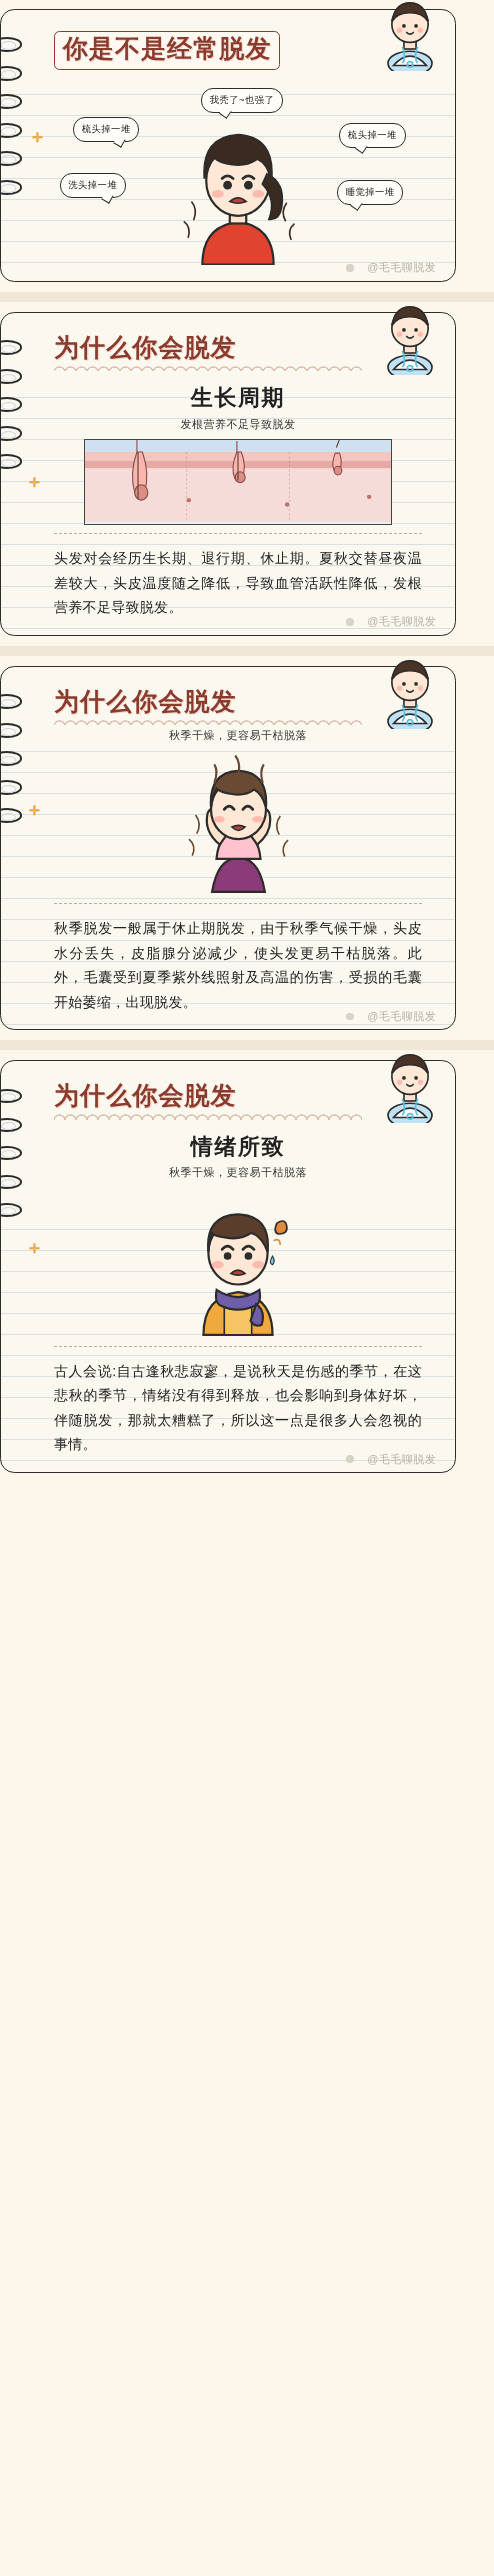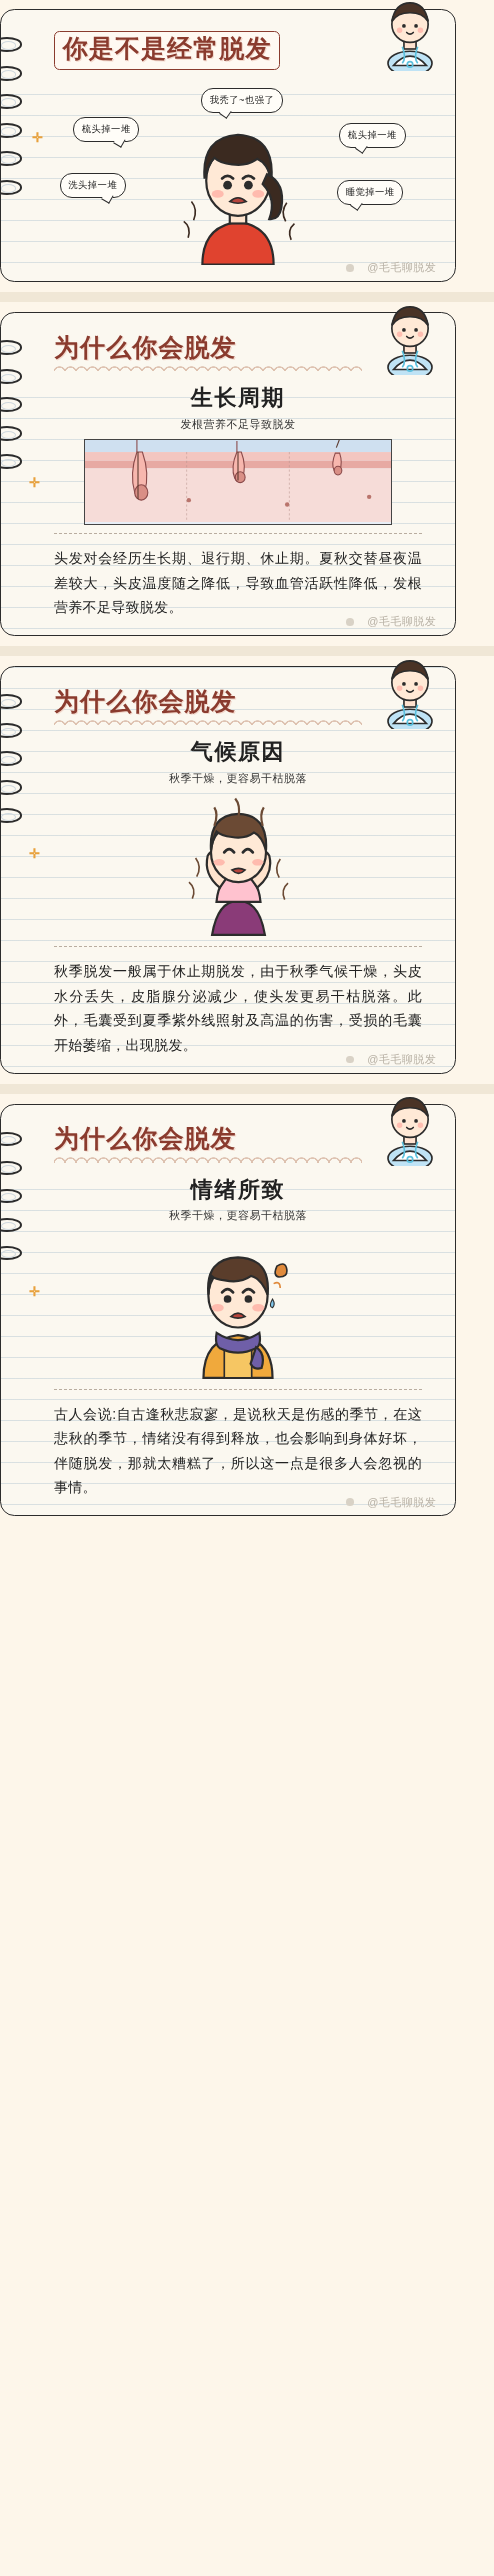--- a/index.html
+++ b/index.html
@@ -443,21 +443,20 @@
         <path d="M46 96 q8 20 0 30" fill="none" stroke="#5bc0dd" stroke-width="3"></path>
         <path d="M74 96 q-8 20 0 30" fill="none" stroke="#5bc0dd" stroke-width="3"></path>
         <circle cx="60" cy="128" r="5" fill="none" stroke="#5bc0dd" stroke-width="3"></circle>
       </svg>
     </div>
 
     <div class="card-inner">
       <div class="headline">为什么你会脱发</div>
       <div class="underline-wave"></div>
 
-      <div class="sub-title">气候原因</div>
       <div class="sub-desc">秋季干燥，更容易干枯脱落</div>
 
       <div class="fig-wrap" style="position:relative">
         <span class="plus" style="left:-25px; top:53px">✛</span>
         <svg viewBox="0 0 260 260" width="143" height="143">
 
           <path d="M82 258 q10 -62 48 -62 q38 0 48 62 z" fill="#8a3b78" stroke="#2c2c2c" stroke-width="4"></path>
 
           <path d="M90 198 q4 -48 40 -52 q36 4 40 52 z" fill="#ffc2cf" stroke="#2c2c2c" stroke-width="4"></path>
 

